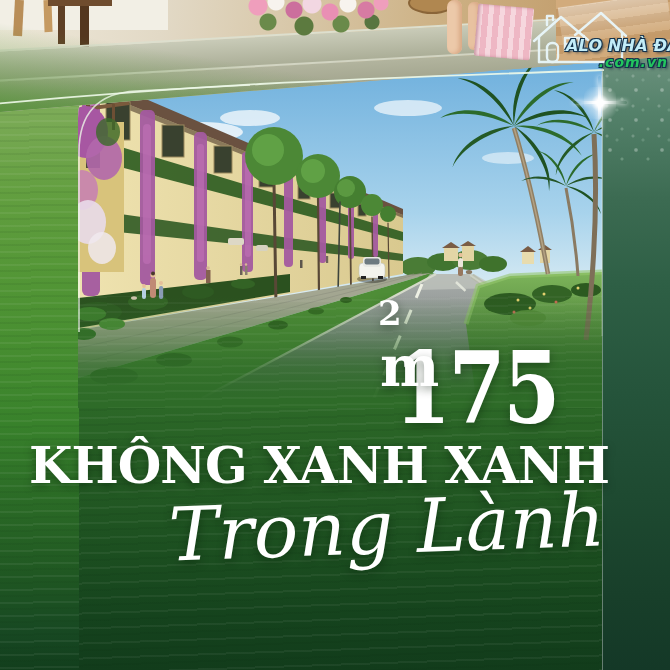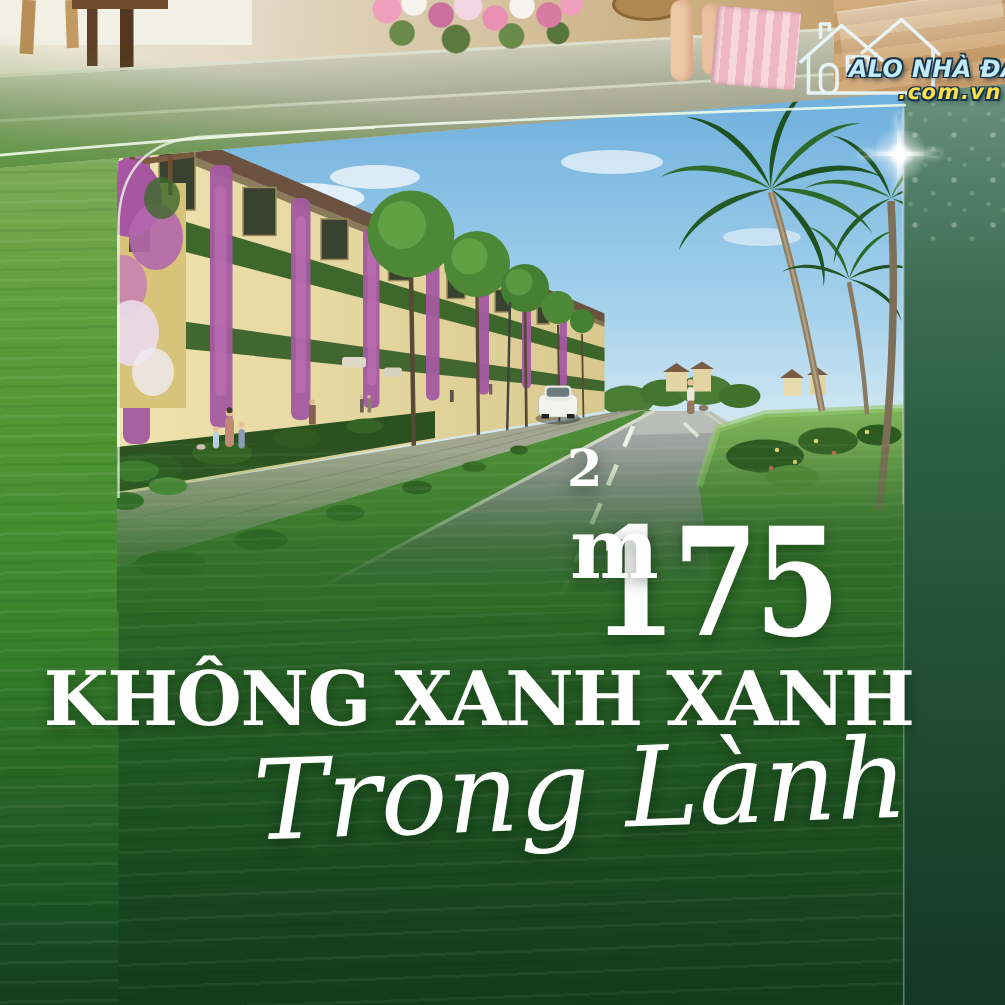--- a/index.html
+++ b/index.html
@@ -111,21 +111,21 @@
     rgba(255,255,255,.4) 9px,transparent 19px);}
 
   
   .logo{left:532px;top:8px;width:138px;height:66px;z-index:8;}
   .logo-house{left:0;top:2px;}
   .logo-name{left:34px;top:28px;width:104px;font-size:16px;font-weight:bold;font-style:italic;
     color:#c2ecf8;letter-spacing:.2px;white-space:nowrap;
     text-shadow:-1px -1px 0 #14324c,1px -1px 0 #14324c,-1px 1px 0 #14324c,
                  1px 1px 0 #14324c,2px 2px 3px rgba(10,30,50,.65);}
   .logo-domain{right:2px;top:46px;font-size:14px;font-weight:bold;font-style:italic;
-    color:#fde047;letter-spacing:1px;
+    color:#22c55e;letter-spacing:1px;
     text-shadow:-1px -1px 0 #14324c,1px -1px 0 #14324c,-1px 1px 0 #14324c,
                  1px 1px 0 #14324c,2px 2px 3px rgba(10,30,50,.65);}
 
   
   .headline{inset:0;z-index:9;color:#fff;pointer-events:none;
     font-family:"DejaVu Serif","Liberation Serif",serif;}
   .area-line{left:376px;top:338px;transform:translateX(-50%);position:absolute;
     display:flex;align-items:baseline;white-space:nowrap;
     text-shadow:0 3px 10px rgba(0,22,4,.4);}
   .area-value{position:relative;font-size:100px;font-weight:bold;line-height:1;

